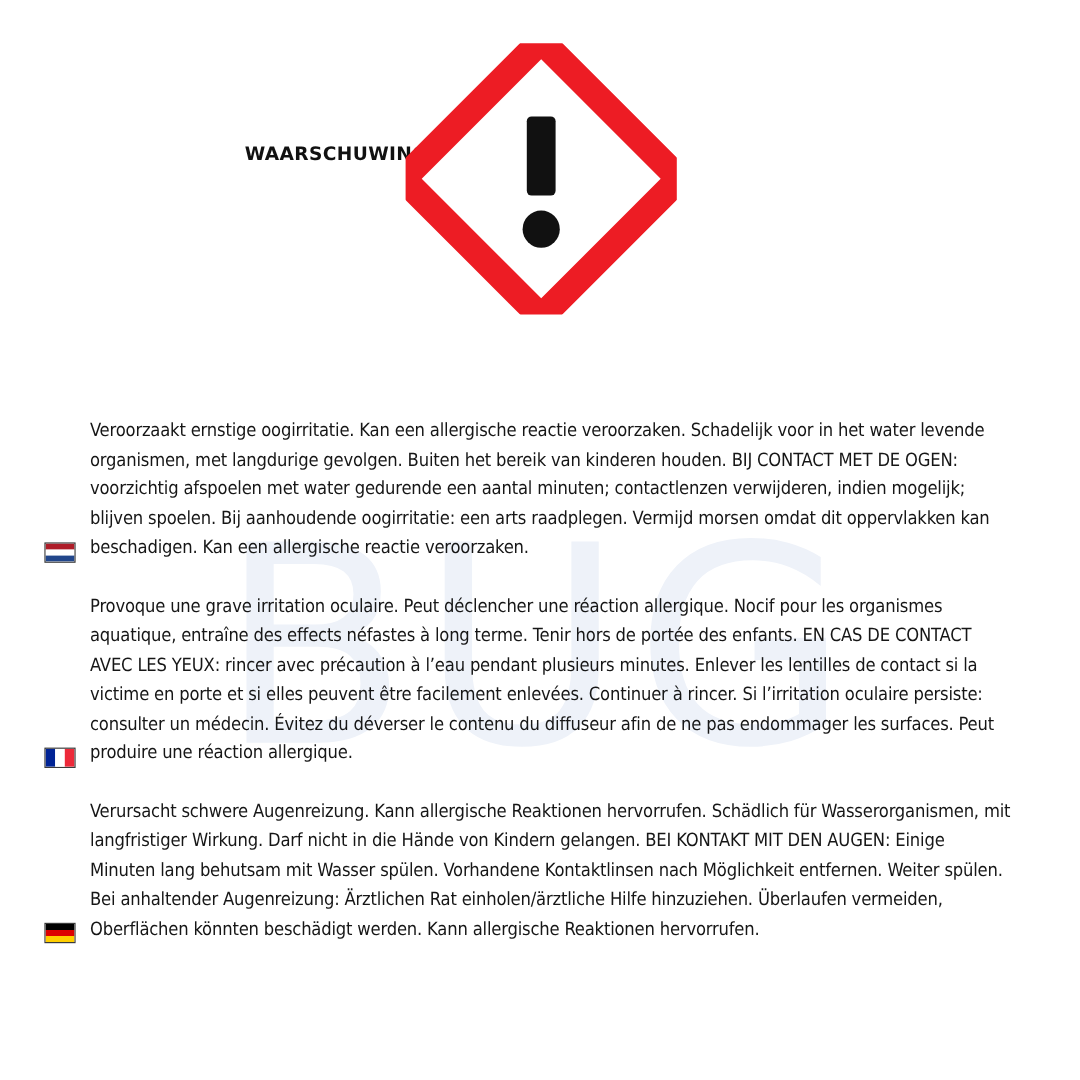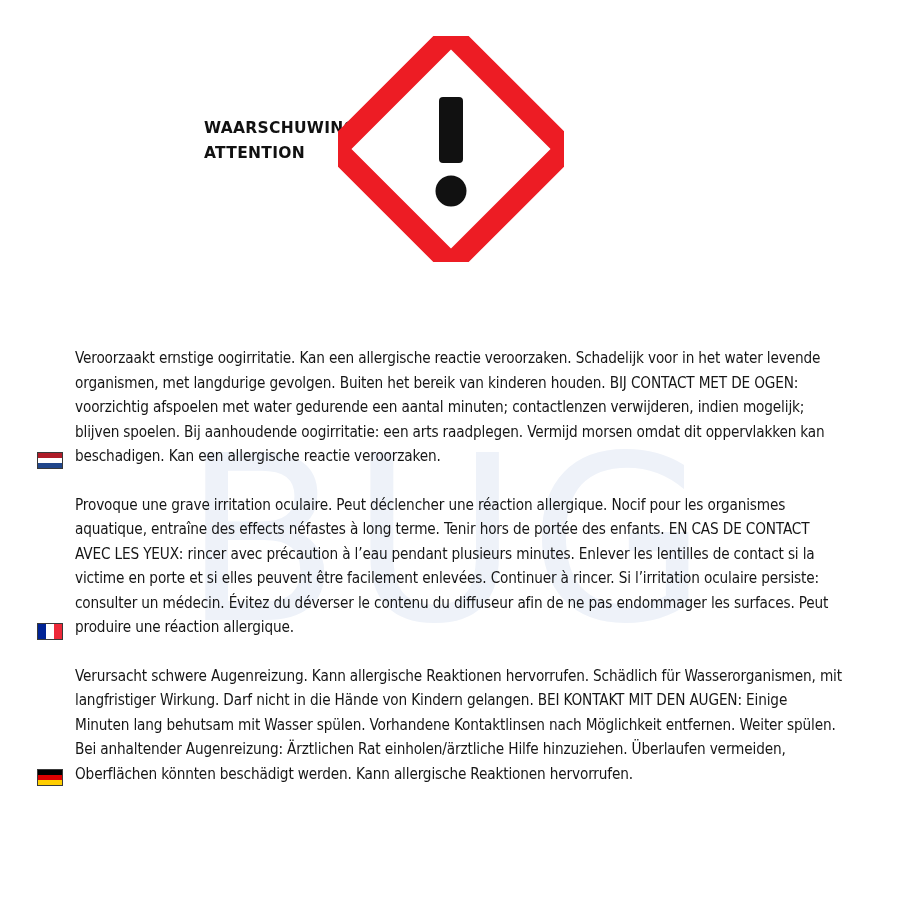--- a/index.html
+++ b/index.html
@@ -107,21 +107,20 @@
 </style>
 </head>
 <body>
 
 <div class="watermark">BUG</div>
 
 <div class="header">
 
   <div class="signal-words">
     <div>WAARSCHUWING</div>
-    <div>ATTENTION</div>
   </div>
 
   <div class="pictogram">
     <svg width="226" height="226" viewBox="0 0 226 226" xmlns="http://www.w3.org/2000/svg">
       <rect x="31.6" y="31.6" width="162.8" height="162.8" transform="rotate(45 113 113)" fill="#ffffff" stroke="#ed1c24" stroke-width="22"></rect>
       <rect x="101" y="61" width="24" height="66" rx="4" fill="#111111"></rect>
       <circle cx="113" cy="155" r="15.5" fill="#111111"></circle>
     </svg>
   </div>
 

